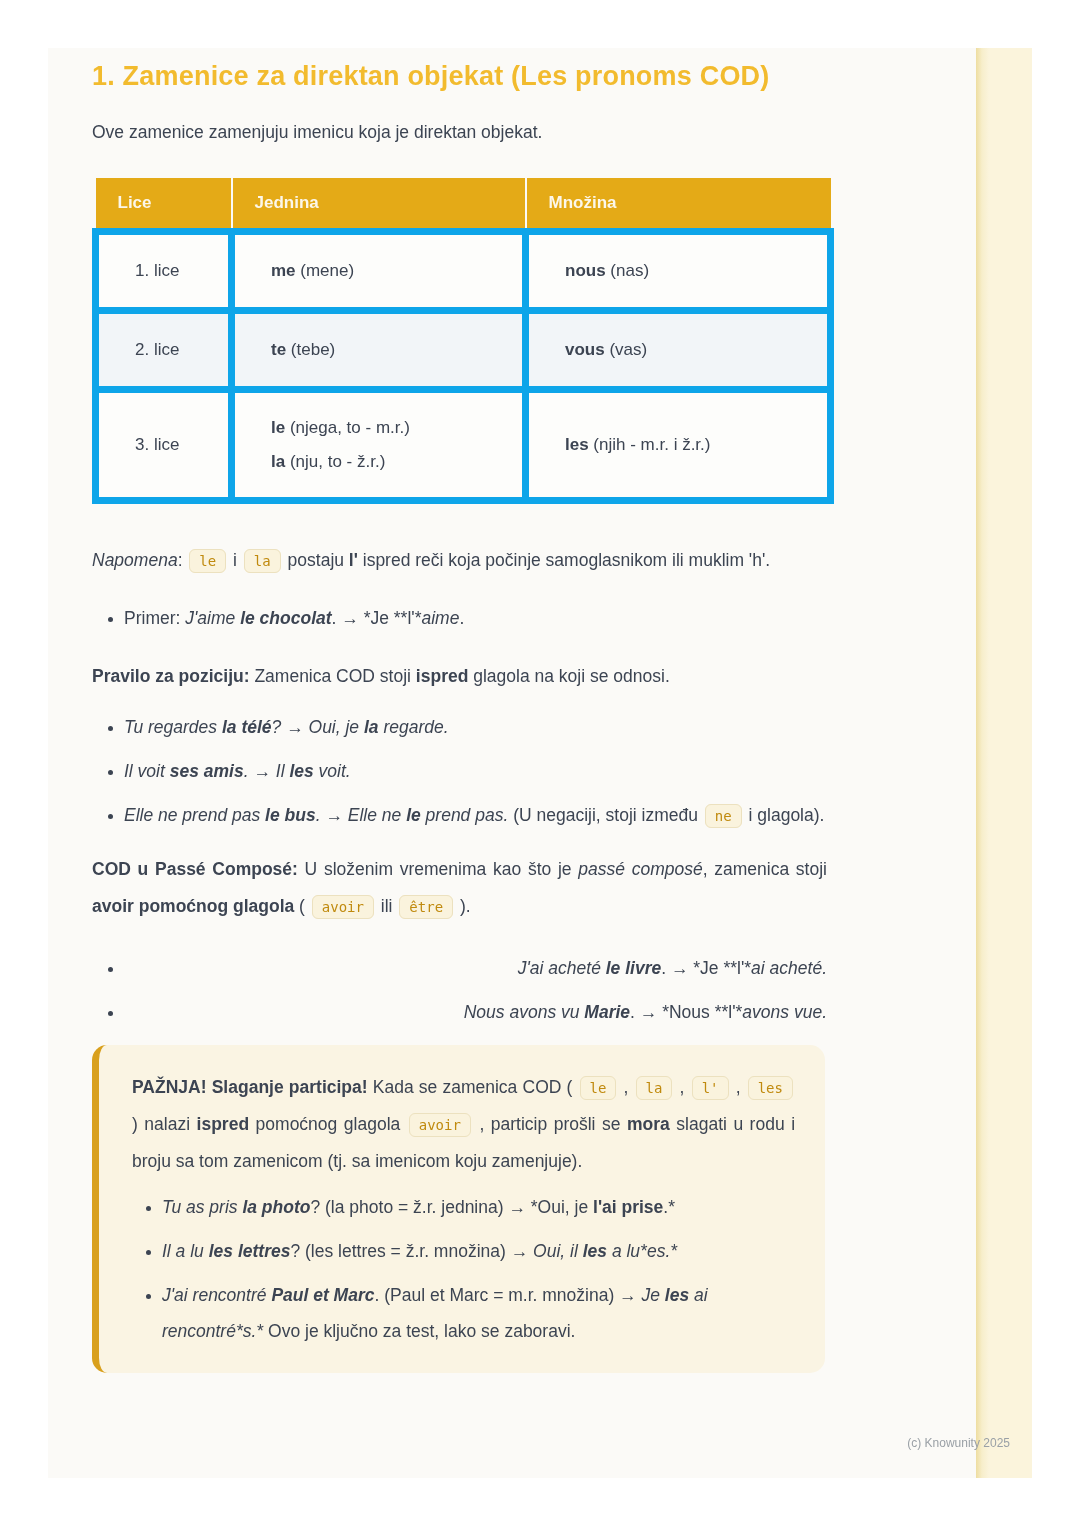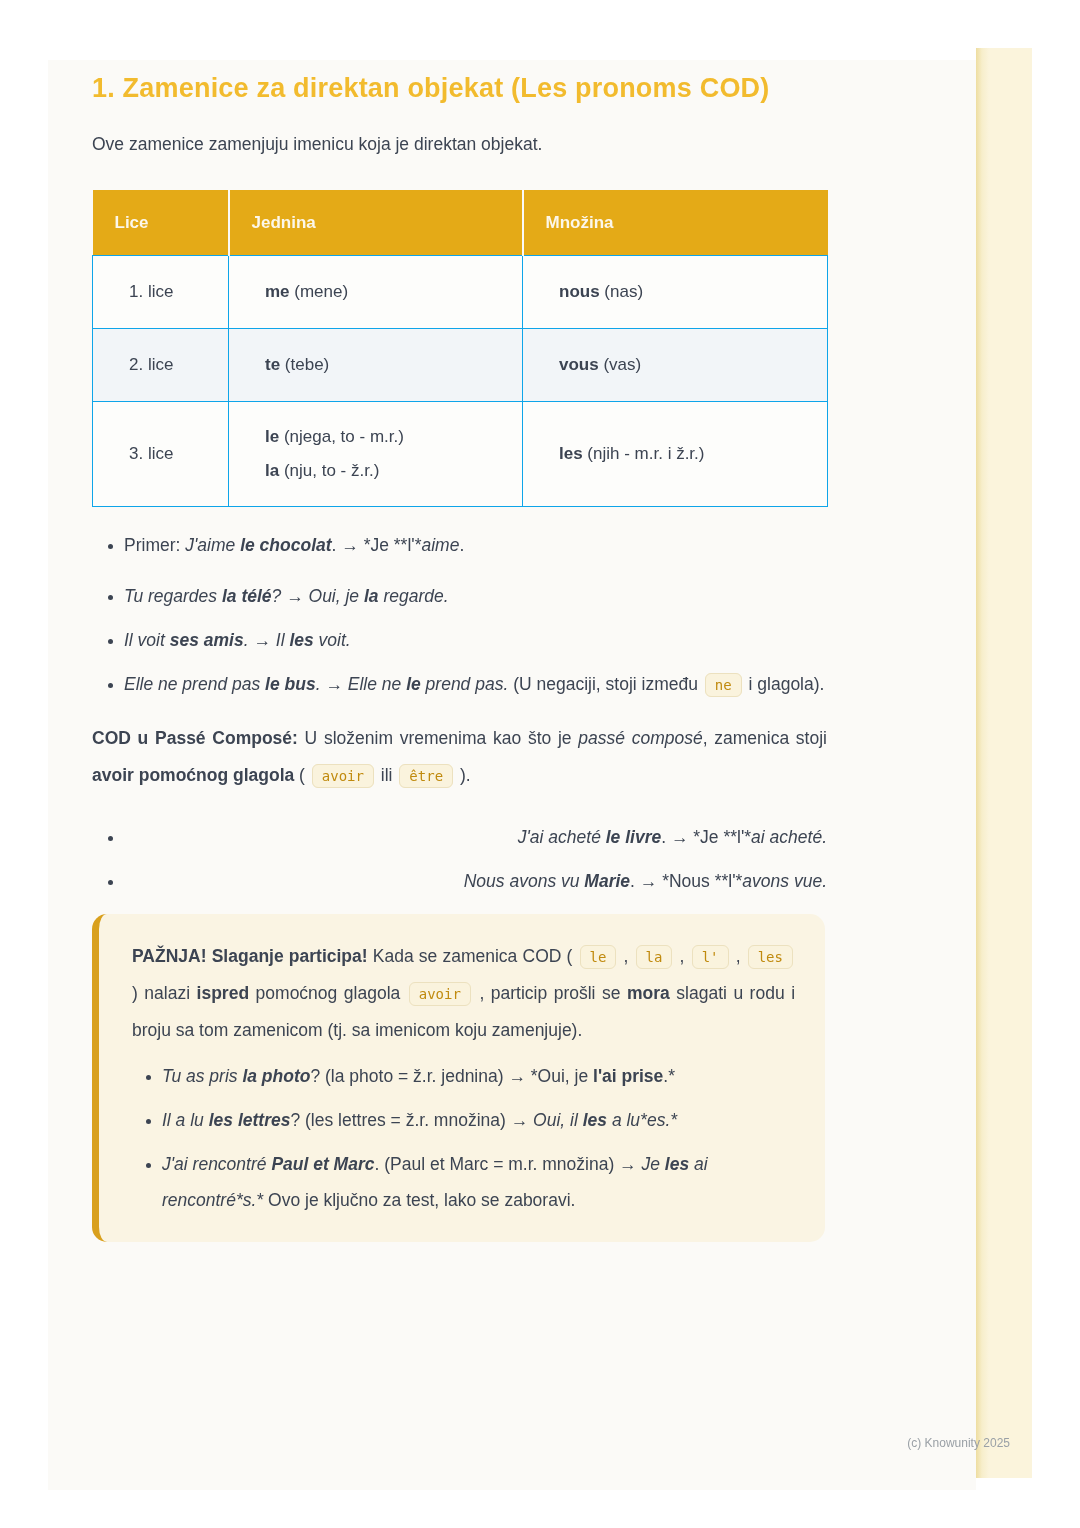--- a/index.html
+++ b/index.html
@@ -2,42 +2,42 @@
 <html><head>
 <meta charset="utf-8">
 <style>
   html,body{margin:0;padding:0;}
   body{
     width:1080px;height:1528px;position:relative;overflow:hidden;
     background:#ffffff;color:#3c4452;
     font-family:"Liberation Sans",sans-serif;
   }
   .card{
-    position:absolute;left:48px;top:60px;width:928px;height:1430px;
+    position:absolute;left:48px;top:48px;width:928px;height:1430px;
     background:#fbfaf7;box-sizing:border-box;padding:10px 149px 0 44px;
   }
   .stripe{
     position:absolute;left:976px;top:48px;width:56px;height:1430px;
     background:linear-gradient(90deg,#eedda0 0px,#f7eecb 6px,#fbf4dc 13px,#fbf4dc 100%);
   }
   h1.title{
     margin:0;font-size:27px;line-height:36px;font-weight:700;color:#f2bb2e;letter-spacing:.2px;
   }
   p{margin:0;font-size:17.5px;}
   .intro{margin-top:24px;line-height:28px;}
   table.cod{
     margin-top:32px;border-collapse:collapse;width:735px;font-size:17px;table-layout:fixed;
   }
   table.cod th{
     background:#e4aa17;color:#fcf7ea;font-weight:700;text-align:left;
-    height:65px;padding:0 0 0 22px;border-right:2px solid #fbfaf7;font-size:17px;
+    height:50px;padding:0 0 0 22px;border-right:2px solid #fbfaf7;font-size:17px;
   }
   table.cod th:last-child{border-right:none;}
   table.cod td{
-    border:1px solid #0ea5e9;padding:0 10px 0 36px;height:72px;line-height:34px;
+    border:7px solid #0ea5e9;padding:0 10px 0 36px;height:72px;line-height:34px;
     background:#fdfdfb;vertical-align:middle;
   }
   table.cod tr.alt td{background:#f2f5f8;}
   table.cod tr.tall td{height:104px;}
   .note{margin-top:38px;line-height:37px;text-align:justify;}
   ul{margin:20px 0 0;padding-left:32px;}
   li{font-size:17.5px;line-height:37px;margin-bottom:7px;}
   li::marker{color:#3c4452;font-size:15px;}
   ul.tight{margin-top:14px;}
   .lead{margin-top:21px;line-height:37px;}
@@ -99,25 +99,27 @@
         <td><span class="b">vous</span><span> (vas)</span></td>
       </tr>
       <tr class="tall">
         <td>3. lice</td>
         <td><span class="b">le</span><span> (njega, to - m.r.)</span><br><span class="b">la</span><span> (nju, to - ž.r.)</span></td>
         <td><span class="b">les</span><span> (njih - m.r. i ž.r.)</span></td>
       </tr>
     </tbody>
   </table>
 
+  <p class="note"><span class="i">Napomena</span><span>: </span><span class="code">le</span><span> i </span><span class="code">la</span><span> postaju </span><span class="b">l'</span><span> ispred reči koja počinje samoglasnikom ili muklim 'h'.</span></p>
 
   <ul>
     <li><span>Primer: </span><span class="i">J'aime </span><span class="bi">le chocolat</span><span>. → *Je **l'*</span><span class="i">aime</span><span>.</span></li>
   </ul>
 
+  <p class="lead"><span class="b">Pravilo za poziciju:</span><span> Zamenica COD stoji </span><span class="b">ispred</span><span> glagola na koji se odnosi.</span></p>
 
   <ul class="tight">
     <li><span class="i">Tu regardes </span><span class="bi">la télé</span><span class="i">? → </span><span class="i">Oui, je </span><span class="bi">la</span><span class="i"> regarde.</span></li>
     <li><span class="i">Il voit </span><span class="bi">ses amis</span><span class="i">. → </span><span class="i">Il </span><span class="bi">les</span><span class="i"> voit.</span></li>
     <li><span class="i">Elle ne prend pas </span><span class="bi">le bus</span><span class="i">. → </span><span class="i">Elle ne </span><span class="bi">le</span><span class="i"> prend pas.</span><span> (U negaciji, stoji između </span><span class="code">ne</span><span> i glagola).</span></li>
   </ul>
 
   <p class="passe"><span class="b">COD u Passé Composé:</span><span> U složenim vremenima kao što je </span><span class="i">passé composé</span><span>, zamenica stoji </span><span class="b">avoir pomoćnog glagola</span><span> ( </span><span class="code">avoir</span><span> ili </span><span class="code">être</span><span> ).</span></p>
 
   <ul class="passe-list">

